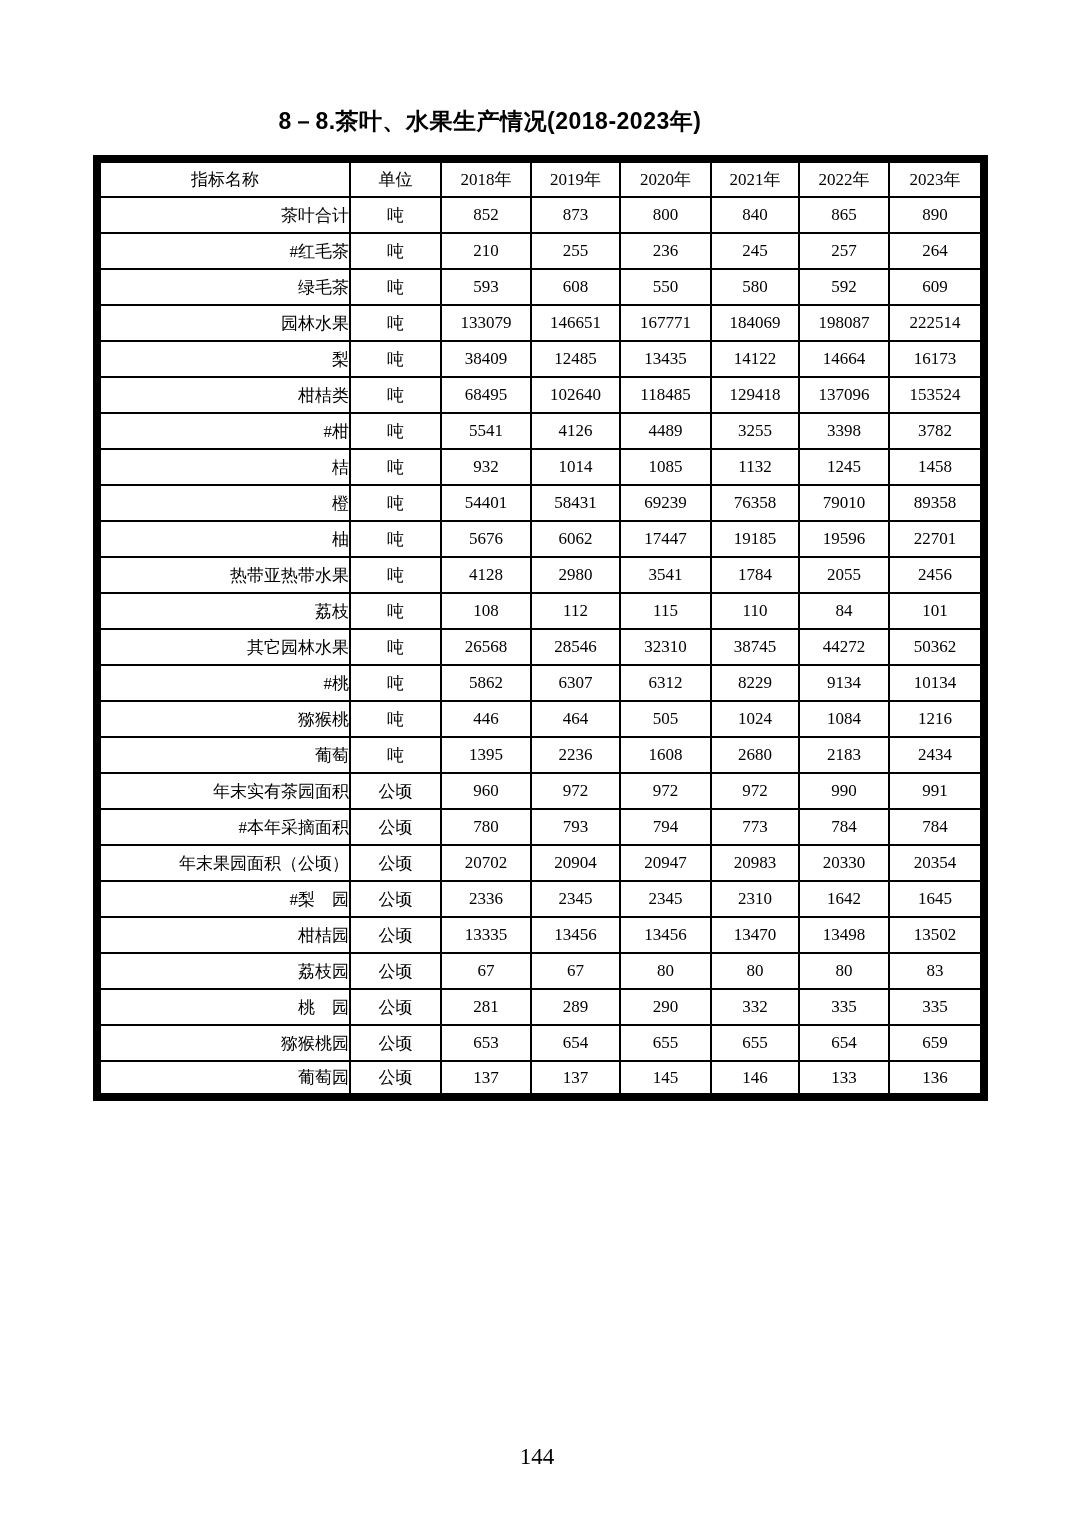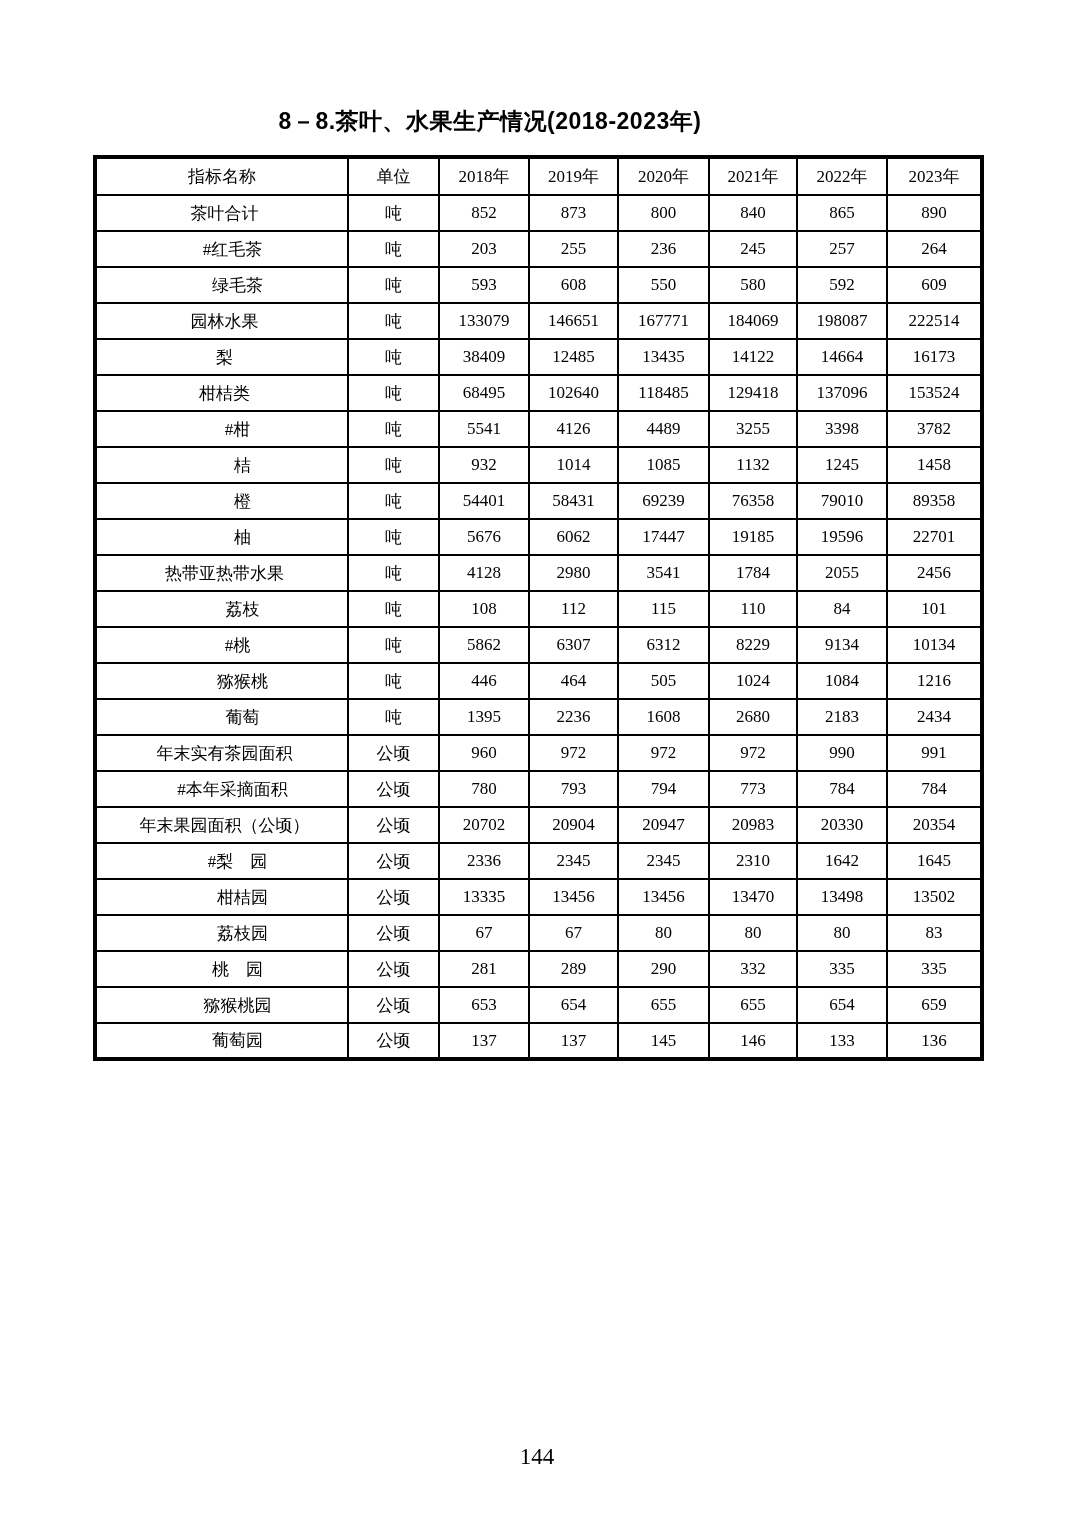--- a/index.html
+++ b/index.html
@@ -11,35 +11,35 @@
   .page{position:relative;width:994px;height:1520px;background:#ffffff;overflow:hidden;}
   .doc-title{
     position:absolute;top:106px;left:0;width:980px;
     text-align:center;
     font-family:"Liberation Sans","DejaVu Sans",sans-serif;
     font-weight:bold;font-size:23px;letter-spacing:0.5px;
   }
   table.stat-table{
     position:absolute;left:93px;top:155px;width:887px;
     border-collapse:collapse;table-layout:fixed;
-    border:4px solid #000000;
+    border:8px solid #000000;
     background:#ffffff;
   }
   table.stat-table th,
   table.stat-table td{
     border:2px solid #000000;
     font-size:17px;font-weight:normal;
     padding:0;overflow:hidden;white-space:nowrap;
     vertical-align:middle;
   }
   table.stat-table thead tr{height:38px;}
   table.stat-table tbody tr{height:36px;}
   th.col-head{text-align:center;}
   td.unit-cell,td.value-cell{text-align:center;}
-  td.name-cell{text-align:center;}
+  td.name-cell{text-align:right;}
   td.name-cell.ind-0{padding-left:5px;}
   td.name-cell.ind-1{padding-left:21px;}
   td.name-cell.ind-2{padding-left:31px;}
   td.name-cell.ind-3{padding-left:41px;}
   .page-number{
     position:absolute;top:1444px;left:0;width:1074px;
     text-align:center;font-size:23px;
   }
 </style>
 </head>
@@ -79,21 +79,21 @@
           <td class="value-cell">852</td>
           <td class="value-cell">873</td>
           <td class="value-cell">800</td>
           <td class="value-cell">840</td>
           <td class="value-cell">865</td>
           <td class="value-cell">890</td>
         </tr>
         <tr>
           <td class="name-cell ind-1">#红毛茶</td>
           <td class="unit-cell">吨</td>
-          <td class="value-cell">203</td>
+          <td class="value-cell">210</td>
           <td class="value-cell">255</td>
           <td class="value-cell">236</td>
           <td class="value-cell">245</td>
           <td class="value-cell">257</td>
           <td class="value-cell">264</td>
         </tr>
         <tr>
           <td class="name-cell ind-2">绿毛茶</td>
           <td class="unit-cell">吨</td>
           <td class="value-cell">593</td>
@@ -187,20 +187,30 @@
           <td class="name-cell ind-3">荔枝</td>
           <td class="unit-cell">吨</td>
           <td class="value-cell">108</td>
           <td class="value-cell">112</td>
           <td class="value-cell">115</td>
           <td class="value-cell">110</td>
           <td class="value-cell">84</td>
           <td class="value-cell">101</td>
         </tr>
         <tr>
+          <td class="name-cell ind-0">其它园林水果</td>
+          <td class="unit-cell">吨</td>
+          <td class="value-cell">26568</td>
+          <td class="value-cell">28546</td>
+          <td class="value-cell">32310</td>
+          <td class="value-cell">38745</td>
+          <td class="value-cell">44272</td>
+          <td class="value-cell">50362</td>
+        </tr>
+        <tr>
           <td class="name-cell ind-2">#桃</td>
           <td class="unit-cell">吨</td>
           <td class="value-cell">5862</td>
           <td class="value-cell">6307</td>
           <td class="value-cell">6312</td>
           <td class="value-cell">8229</td>
           <td class="value-cell">9134</td>
           <td class="value-cell">10134</td>
         </tr>
         <tr>

